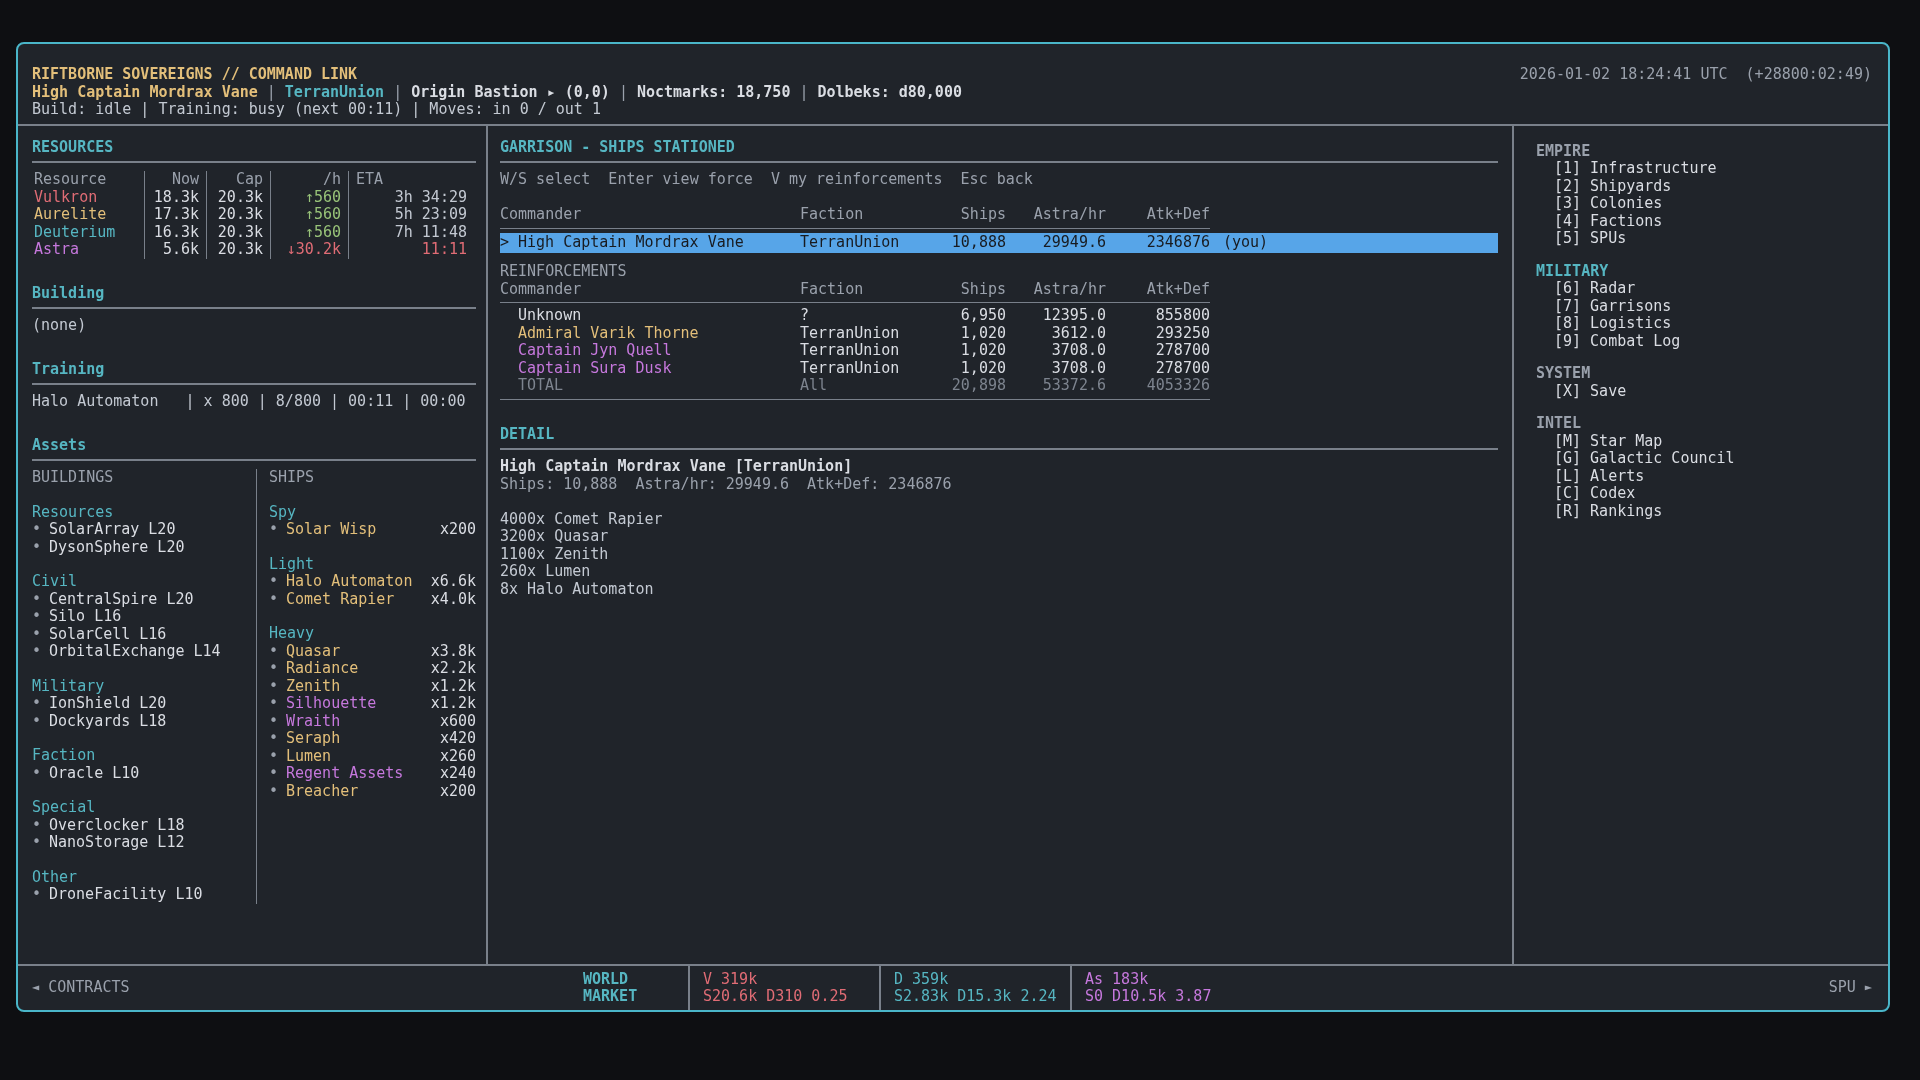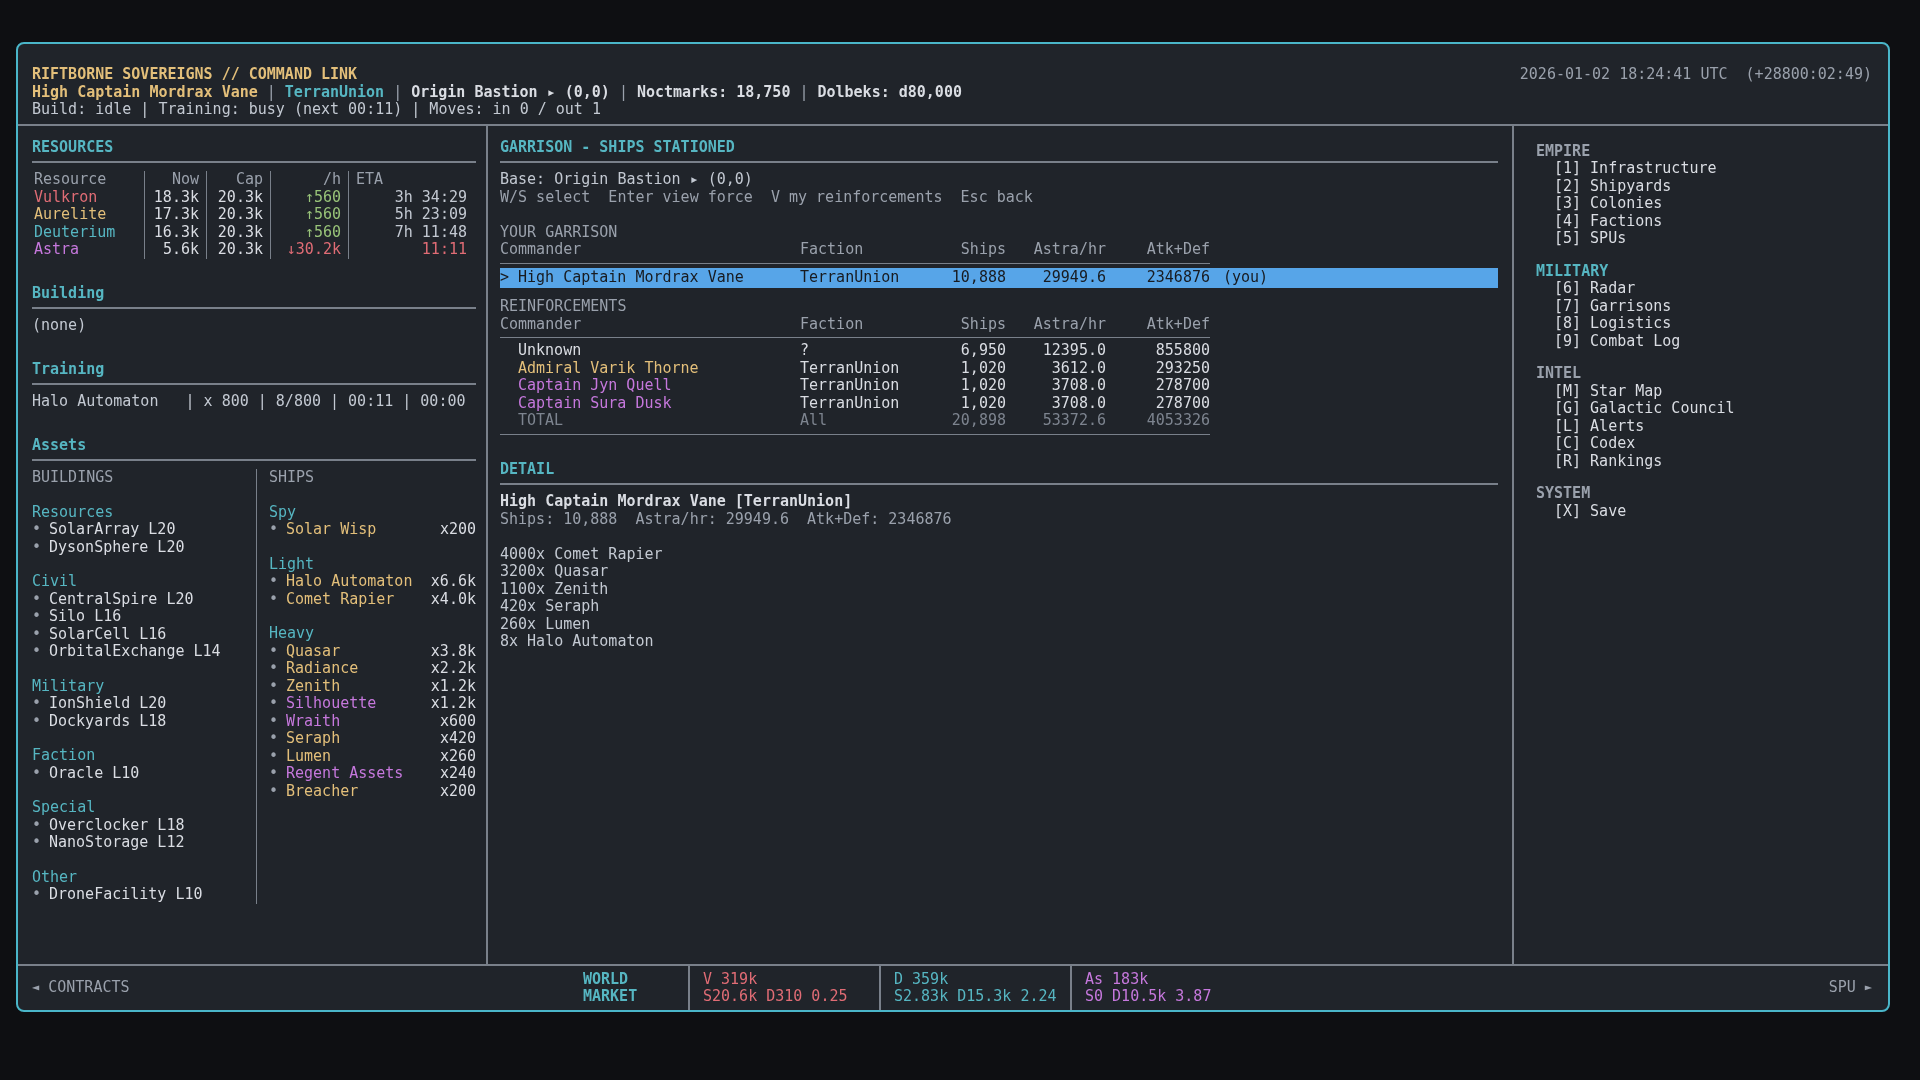--- a/index.html
+++ b/index.html
@@ -319,26 +319,24 @@
         </div>
       </div>
     </section>
 
     <div class="vsep"></div>
 
     <section class="col-mid">
       <div class="sec-title" data-bind="garrison.title">GARRISON - SHIPS STATIONED</div>
       <div class="hr sec-rule"></div>
 
-      <div class="t-bright" data-bind="garrison.base_line">Base: Origin Bastion ▸ (0,0)</div>
       <div class="t-gray" data-bind="garrison.hints">W/S select  Enter view force  V my reinforcements  Esc back</div>
 
       <div class="gap17"></div>
 
-      <div class="t-gray" data-bind="garrison.your_garrison.title">YOUR GARRISON</div>
       <div class="grow t-gray">
         <span class="gc" data-bind="garrison.your_garrison.columns.0">Commander</span>
         <span class="gc" data-bind="garrison.your_garrison.columns.1">Faction</span>
         <span class="gc r" data-bind="garrison.your_garrison.columns.2">Ships</span>
         <span class="gc r" data-bind="garrison.your_garrison.columns.3">Astra/hr</span>
         <span class="gc r" data-bind="garrison.your_garrison.columns.4">Atk+Def</span>
         <span class="gc"></span>
       </div>
       <div class="thr"></div>
 
@@ -411,21 +409,20 @@
 
       <div class="sec-title mt26" data-bind="detail.title">DETAIL</div>
       <div class="hr sec-rule"></div>
       <div class="bold" data-bind="detail.heading">High Captain Mordrax Vane [TerranUnion]</div>
       <div class="t-gray" data-bind="detail.stats">Ships: 10,888  Astra/hr: 29949.6  Atk+Def: 2346876</div>
       <div class="gap17"></div>
       <div>
         <div class="t-bright" data-bind="detail.composition.0">4000x Comet Rapier</div>
         <div class="t-bright" data-bind="detail.composition.1">3200x Quasar</div>
         <div class="t-bright" data-bind="detail.composition.3">1100x Zenith</div>
-        <div class="t-bright" data-bind="detail.composition.4">420x Seraph</div>
         <div class="t-bright" data-bind="detail.composition.5">260x Lumen</div>
         <div class="t-bright" data-bind="detail.composition.6">8x Halo Automaton</div>
       </div>
     </section>
 
     <div class="vsep"></div>
 
     <aside class="col-right">
       <div class="menu-sec">
         <div class="menu-title" data-bind="menu.sections.0.title">EMPIRE</div>
@@ -463,47 +460,47 @@
         <div class="menu-item">
             <span class="k" data-bind="menu.sections.1.items.2.key">[8]</span>
             <span class="lbl" data-bind="menu.sections.1.items.2.label">Logistics</span>
           </div>
         <div class="menu-item">
             <span class="k" data-bind="menu.sections.1.items.3.key">[9]</span>
             <span class="lbl" data-bind="menu.sections.1.items.3.label">Combat Log</span>
           </div>
       </div>
       <div class="menu-sec">
+        <div class="menu-title" data-bind="menu.sections.3.title">SYSTEM</div>
+        <div class="menu-item">
+            <span class="k" data-bind="menu.sections.3.items.0.key">[X]</span>
+            <span class="lbl" data-bind="menu.sections.3.items.0.label">Save</span>
+          </div>
+      </div>
+      <div class="menu-sec">
         <div class="menu-title" data-bind="menu.sections.2.title">INTEL</div>
         <div class="menu-item">
             <span class="k" data-bind="menu.sections.2.items.0.key">[M]</span>
             <span class="lbl" data-bind="menu.sections.2.items.0.label">Star Map</span>
           </div>
         <div class="menu-item">
             <span class="k" data-bind="menu.sections.2.items.1.key">[G]</span>
             <span class="lbl" data-bind="menu.sections.2.items.1.label">Galactic Council</span>
           </div>
         <div class="menu-item">
             <span class="k" data-bind="menu.sections.2.items.2.key">[L]</span>
             <span class="lbl" data-bind="menu.sections.2.items.2.label">Alerts</span>
           </div>
         <div class="menu-item">
             <span class="k" data-bind="menu.sections.2.items.3.key">[C]</span>
             <span class="lbl" data-bind="menu.sections.2.items.3.label">Codex</span>
           </div>
         <div class="menu-item">
             <span class="k" data-bind="menu.sections.2.items.4.key">[R]</span>
             <span class="lbl" data-bind="menu.sections.2.items.4.label">Rankings</span>
-          </div>
-      </div>
-      <div class="menu-sec">
-        <div class="menu-title" data-bind="menu.sections.3.title">SYSTEM</div>
-        <div class="menu-item">
-            <span class="k" data-bind="menu.sections.3.items.0.key">[X]</span>
-            <span class="lbl" data-bind="menu.sections.3.items.0.label">Save</span>
           </div>
       </div>
     </aside>
   </main>
 
   <footer>
     <div class="hr"></div>
     <div class="sb">
       <div class="sb-contracts">
         <span class="arr" data-bind="statusbar.contracts_arrow">◄</span>

